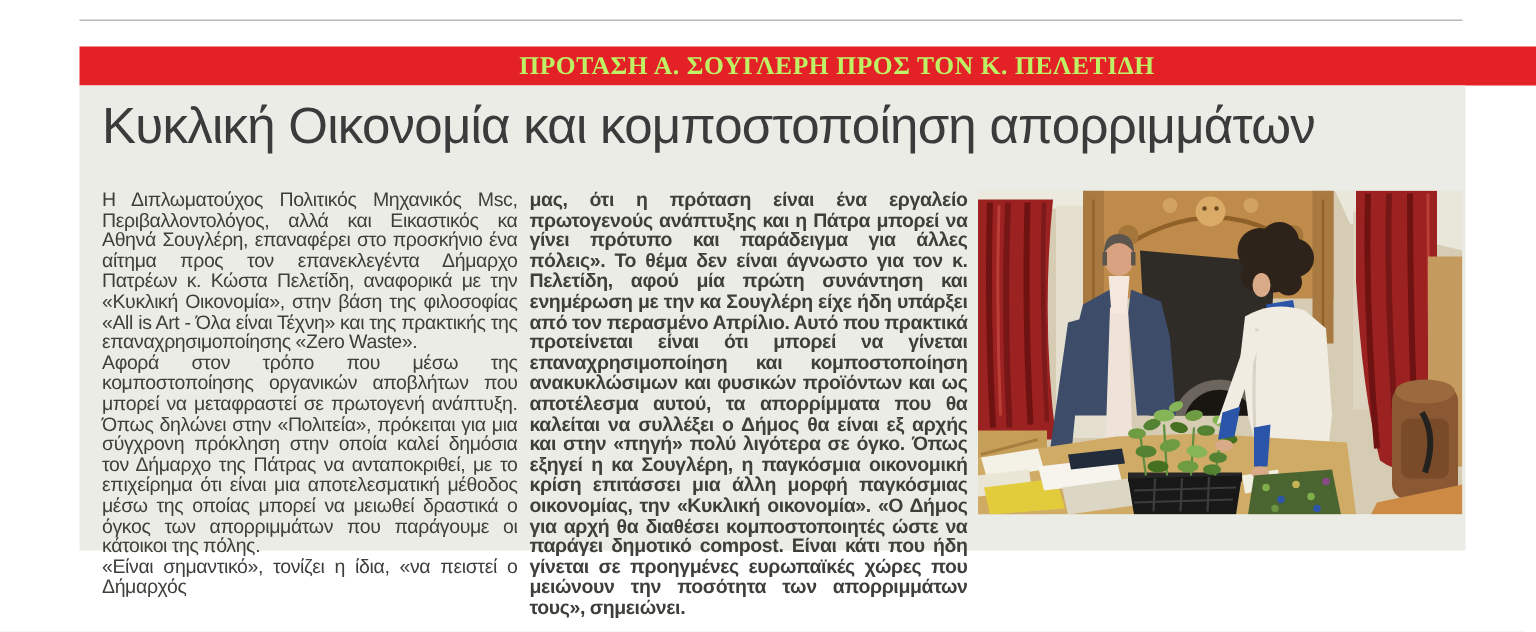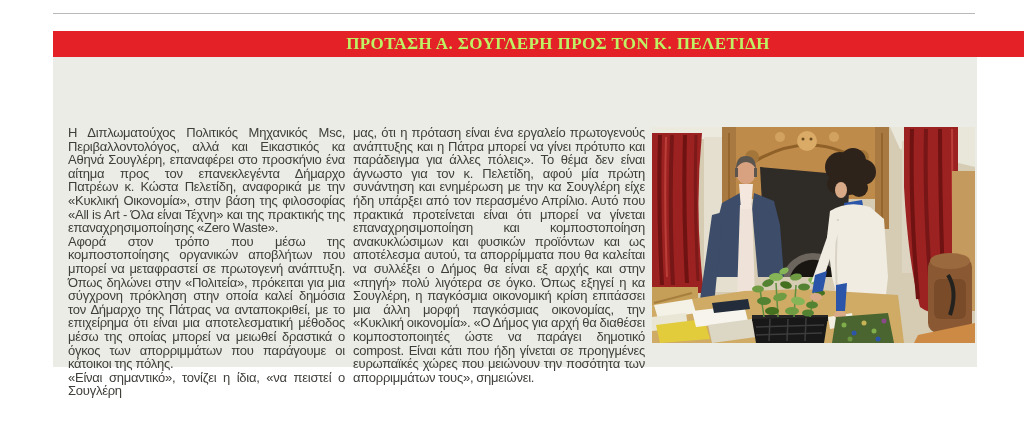--- a/index.html
+++ b/index.html
@@ -30,42 +30,43 @@
   }
   .col{
     position:absolute;top:69px;
     font-size:13px;line-height:13.6px;color:#3f3e3a;
     text-align:justify;letter-spacing:-0.25px;word-spacing:-0.3px;
     hyphens:none;
   }
   .col p{margin:0;}
   .col-left{left:15px;width:277px;}
   .col-left p:last-child{text-align-last:justify;}
-  .col-right{left:300px;width:292px;}
+  .col-right{left:300px;width:292px;font-weight:bold;}
   .photo{
     position:absolute;left:599px;top:70px;width:323px;height:216px;
     overflow:hidden;
   }
   .photo svg{display:block;}
 </style>
 </head>
 <body>
 
 <div class="top-rule"></div>
 
 <div class="kicker">
   <span>ΠΡΟΤΑΣΗ Α. ΣΟΥΓΛΕΡΗ ΠΡΟΣ ΤΟΝ Κ. ΠΕΛΕΤΙΔΗ</span>
 </div>
 
 <div class="panel">
+  <h1 class="headline" style="margin:0;font-weight:300;">Κυκλική Οικονομία και κομποστοποίηση απορριμμάτων</h1>
 
   <div class="col col-left">
       <p>Η Διπλωματούχος Πολιτικός Μηχανικός Msc, Περιβαλλοντολόγος, αλλά και Εικαστικός κα Αθηνά Σουγλέρη, επαναφέρει στο προσκήνιο ένα αίτημα προς τον επανεκλεγέντα Δήμαρχο Πατρέων κ. Κώστα Πελετίδη, αναφορικά με την «Κυκλική Οικονομία», στην βάση της φιλοσοφίας «All is Art - Όλα είναι Τέχνη» και της πρακτικής της επαναχρησιμοποίησης «Zero Waste».</p>
       <p>Αφορά στον τρόπο που μέσω της κομποστοποίησης οργανικών αποβλήτων που μπορεί να μεταφραστεί σε πρωτογενή ανάπτυξη. Όπως δηλώνει στην «Πολιτεία», πρόκειται για μια σύγχρονη πρόκληση στην οποία καλεί δημόσια τον Δήμαρχο της Πάτρας να ανταποκριθεί, με το επιχείρημα ότι είναι μια αποτελεσματική μέθοδος μέσω της οποίας μπορεί να μειωθεί δραστικά ο όγκος των απορριμμάτων που παράγουμε οι κάτοικοι της πόλης.</p>
-      <p>«Είναι σημαντικό», τονίζει η ίδια, «να πειστεί ο Σουγλέρη</p>
+      <p>«Είναι σημαντικό», τονίζει η ίδια, «να πειστεί ο Δήμαρχός</p>
     </div>
   <div class="col col-right">
       <p>μας, ότι η πρόταση είναι ένα εργαλείο πρωτογενούς ανάπτυξης και η Πάτρα μπορεί να γίνει πρότυπο και παράδειγμα για άλλες πόλεις». Το θέμα δεν είναι άγνωστο για τον κ. Πελετίδη, αφού μία πρώτη συνάντηση και ενημέρωση με την κα Σουγλέρη είχε ήδη υπάρξει από τον περασμένο Απρίλιο. Αυτό που πρακτικά προτείνεται είναι ότι μπορεί να γίνεται επαναχρησιμοποίηση και κομποστοποίηση ανακυκλώσιμων και φυσικών προϊόντων και ως αποτέλεσμα αυτού, τα απορρίμματα που θα καλείται να συλλέξει ο Δήμος θα είναι εξ αρχής και στην «πηγή» πολύ λιγότερα σε όγκο. Όπως εξηγεί η κα Σουγλέρη, η παγκόσμια οικονομική κρίση επιτάσσει μια άλλη μορφή παγκόσμιας οικονομίας, την «Κυκλική οικονομία». «Ο Δήμος για αρχή θα διαθέσει κομποστοποιητές ώστε να παράγει δημοτικό compost. Είναι κάτι που ήδη γίνεται σε προηγμένες ευρωπαϊκές χώρες που μειώνουν την ποσότητα των απορριμμάτων τους», σημειώνει.</p>
     </div>
 
   <div class="photo" role="img" aria-label="Δύο πρόσωπα σκύβουν πάνω από μαύρο τελάρο με φυτά σε γραφείο, με κόκκινες κουρτίνες και σκαλιστό ξύλινο τζάκι στο φόντο">
     <svg width="323" height="216" viewBox="0 0 323 216" preserveAspectRatio="none">
 
       <rect width="323" height="216" fill="#d6ccb4"></rect>
       <rect x="0" y="0" width="80" height="12" fill="#ece9df"></rect>

